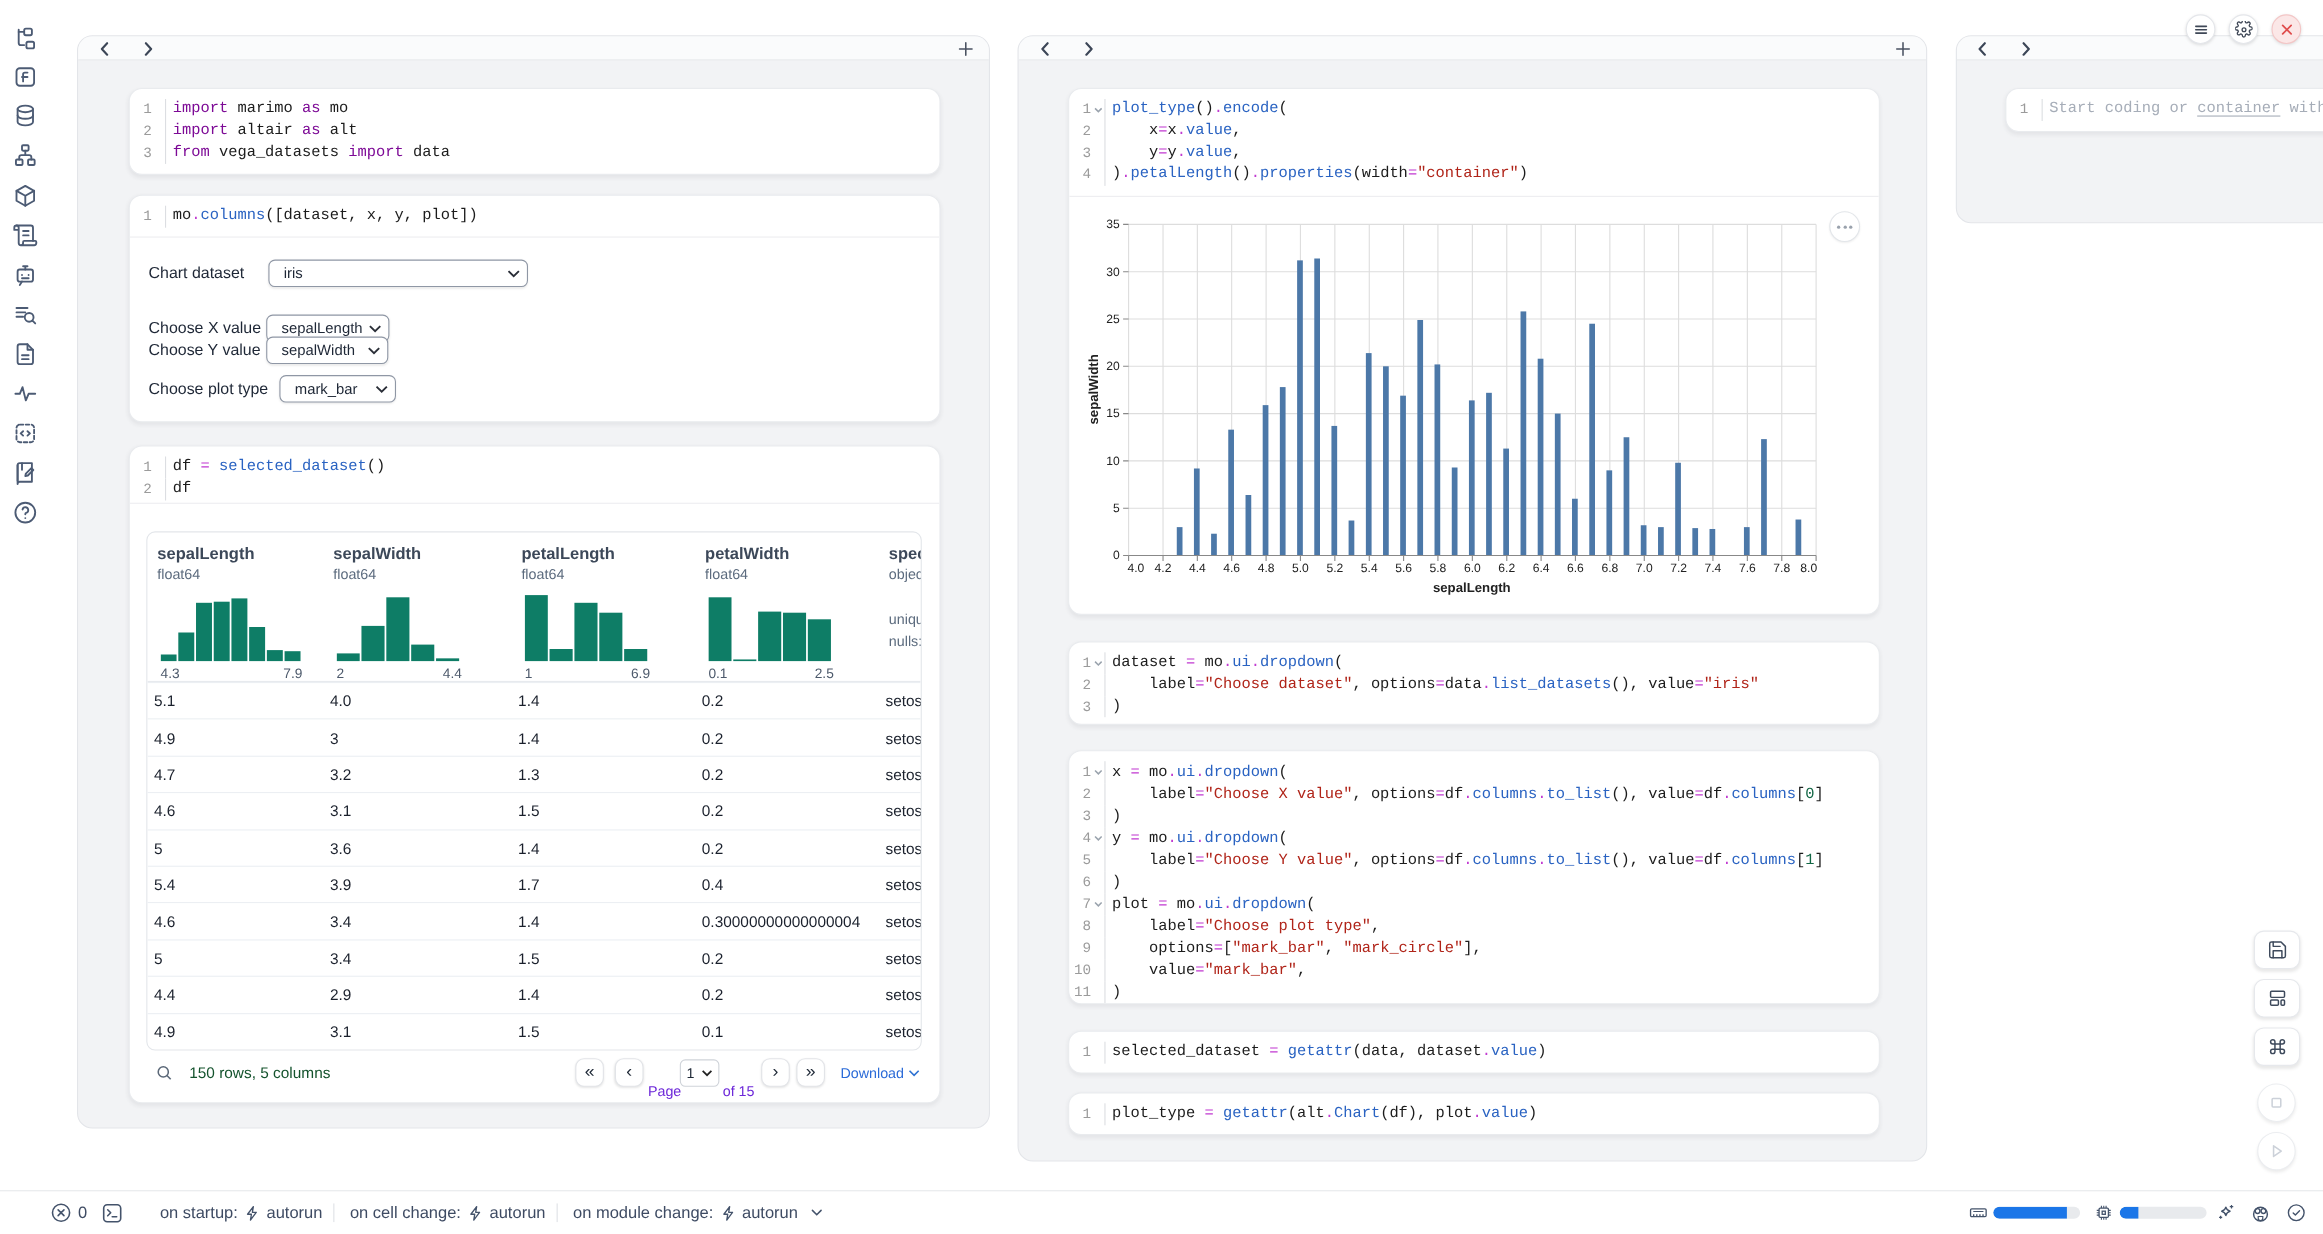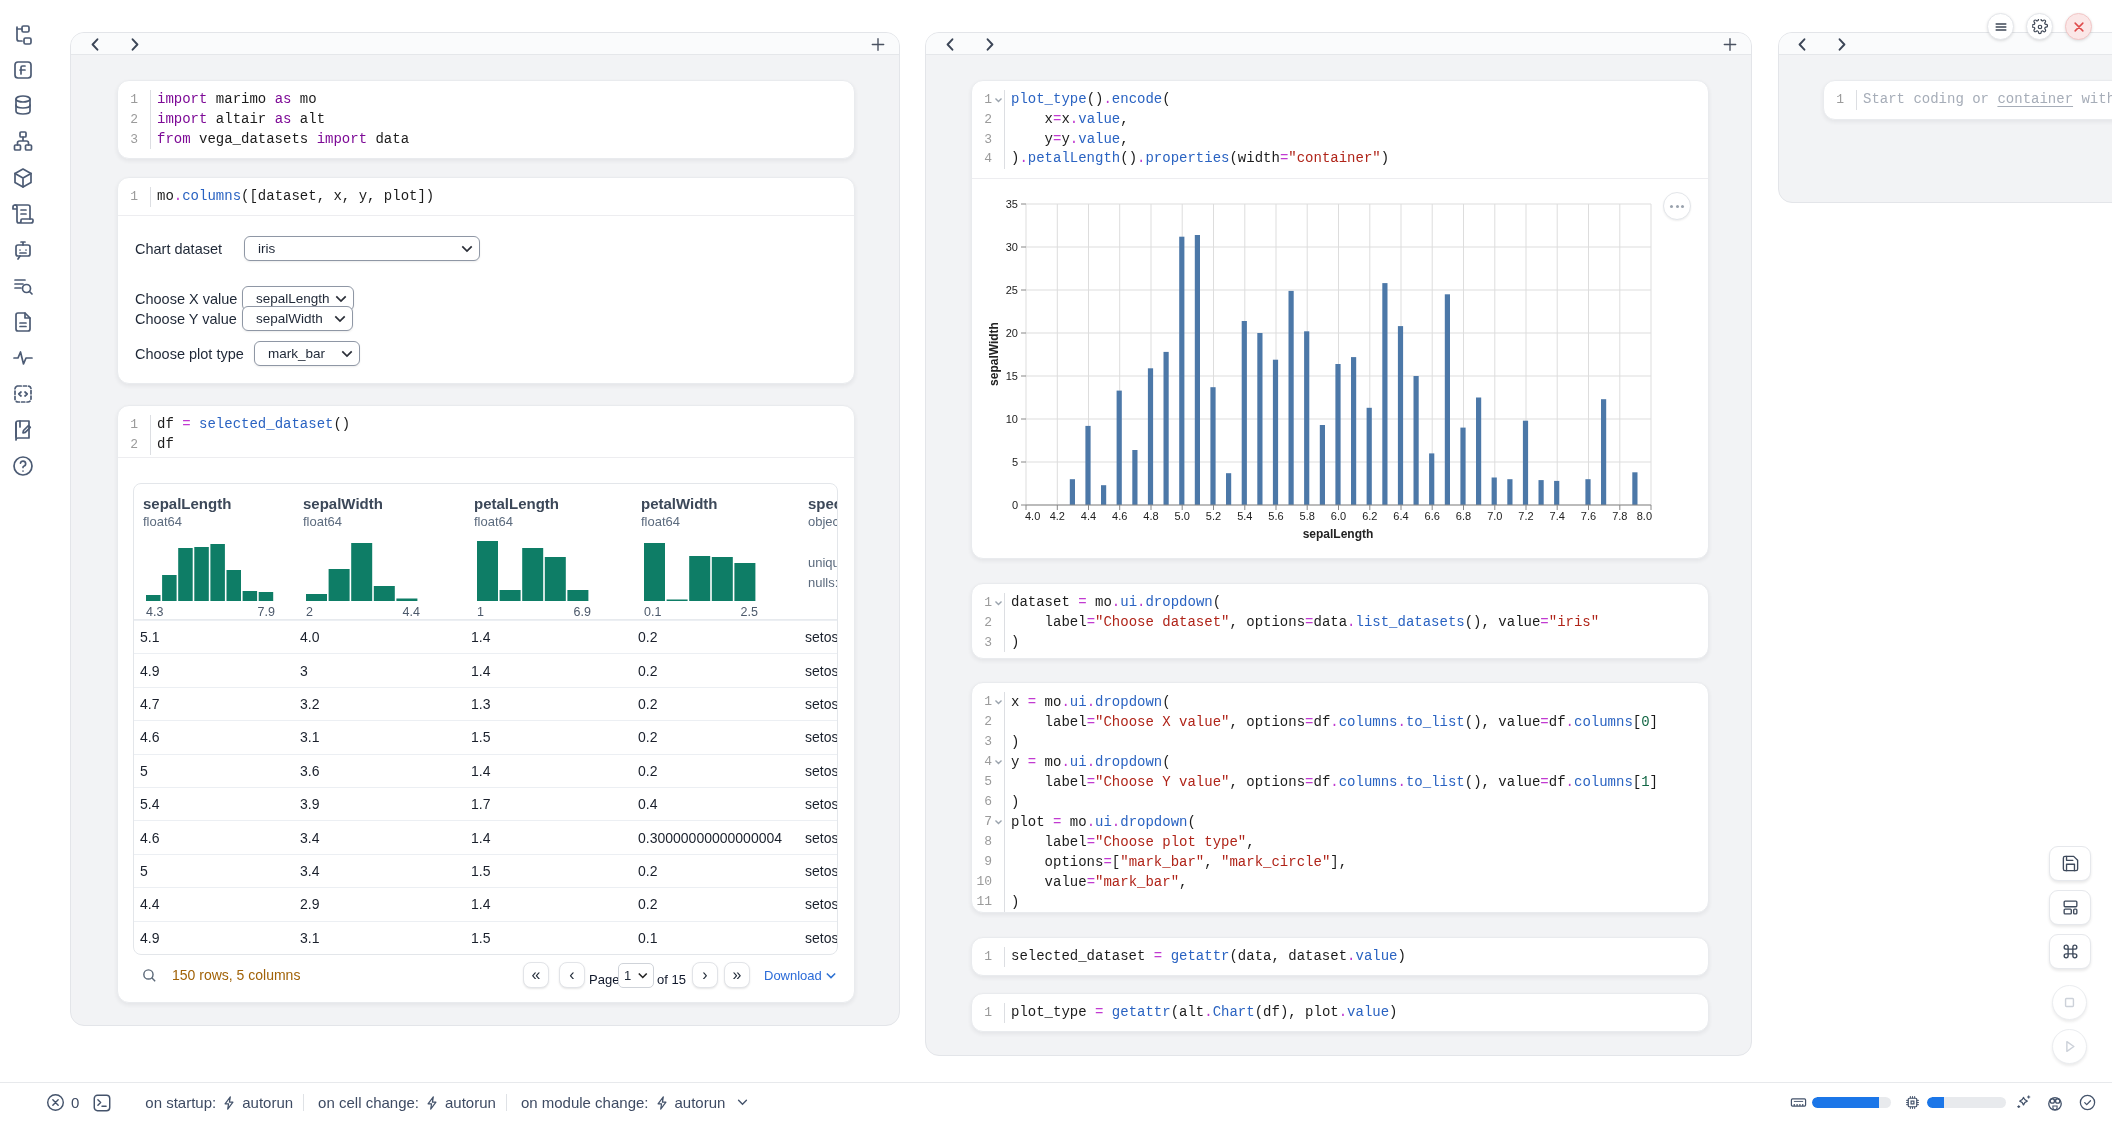--- a/index.html
+++ b/index.html
@@ -32,24 +32,24 @@
 .thname{font-size:15px;font-weight:bold;color:#3c4859}
 .thtype{font-size:13px;color:#5c6b7e;margin-top:2px}
 .thhist{margin-top:12px;height:62px;margin-left:3px}
 .thlbl{display:flex;justify-content:space-between;font-size:12.5px;color:#4c596b;margin-top:2px;margin-left:3px}
 .thuniq{font-size:13px;color:#5c6b7e;margin-top:24px;line-height:20px}
 .tdata{height:33.4px;border-top:1px solid #eceff3;align-items:center}
 .tdata:first-of-type{border-top:none}
 .td{padding-left:6px;font-size:14px;color:#1a202c;white-space:nowrap;overflow:hidden}
 .tfoot{position:absolute;left:17px;top:502px;width:712px;height:30px}
 
-.rowscols{position:absolute;left:37px;top:7px;font-size:14px;color:#a16207}
+.rowscols{position:absolute;left:37px;top:7px;font-size:14px;color:#14532d}
 
 .pbtn{position:absolute;top:2px;width:26px;height:26px;border:1px solid #e2e4e8;border-radius:8px;box-shadow:0 1px 2px rgba(0,0,0,.1);display:inline-flex;align-items:center;justify-content:center;font-size:16px;color:#1f2937;background:#fff}
-.pglbl{position:absolute;top:12px;font-size:13px;color:#0f172a;white-space:nowrap}
+.pglbl{position:absolute;top:24px;font-size:13px;color:#6d28d9;white-space:nowrap}
 .pgsel{position:absolute;top:3px;width:36px;border:1px solid #cfd3d9;border-radius:5px;height:25px;display:inline-flex;align-items:center;padding:0 5px;font-size:13px}
 .dl{position:absolute;left:629px;top:8px;color:#2b6bd8;font-size:13px;display:inline-flex;align-items:center;white-space:nowrap}
 .dotsbtn{position:absolute;right:17px;top:13px;width:28px;height:28px;border:1px solid #e3e6ea;border-radius:50%;background:#fff;box-shadow:0 1px 2px rgba(0,0,0,.07);display:flex;align-items:center;justify-content:center;gap:2.5px}
 .dotsbtn span{width:3px;height:3px;border-radius:50%;background:#9aa2ad}
 .circbtn{position:absolute;width:27px;height:27px;border-radius:50%;background:#fff;border:1px solid #e4e6ea;box-shadow:0 1px 3px rgba(0,0,0,.13);display:flex;align-items:center;justify-content:center}
 .circbtn.xbtn{background:#fbe7e7;border-color:#f3c6c6}
 .sqbtn{position:absolute;width:42px;height:35px;background:#fff;border:1px solid #e6e8ec;border-radius:9px;box-shadow:0 2px 3px rgba(0,0,0,.09);display:flex;align-items:center;justify-content:center}
 .circbtn2{position:absolute;width:35px;height:35px;background:#fff;border:1px solid #ebedf0;border-radius:50%;box-shadow:0 2px 3px rgba(0,0,0,.08);display:flex;align-items:center;justify-content:center}
 .statusbar{position:absolute;left:0;right:0;bottom:0;height:40px;background:#fff;border-top:1px solid #e7e9ec;display:flex;align-items:center}
 .sbitem{font-size:15px;color:#3e4b63;display:inline-flex;align-items:center;gap:6px}

